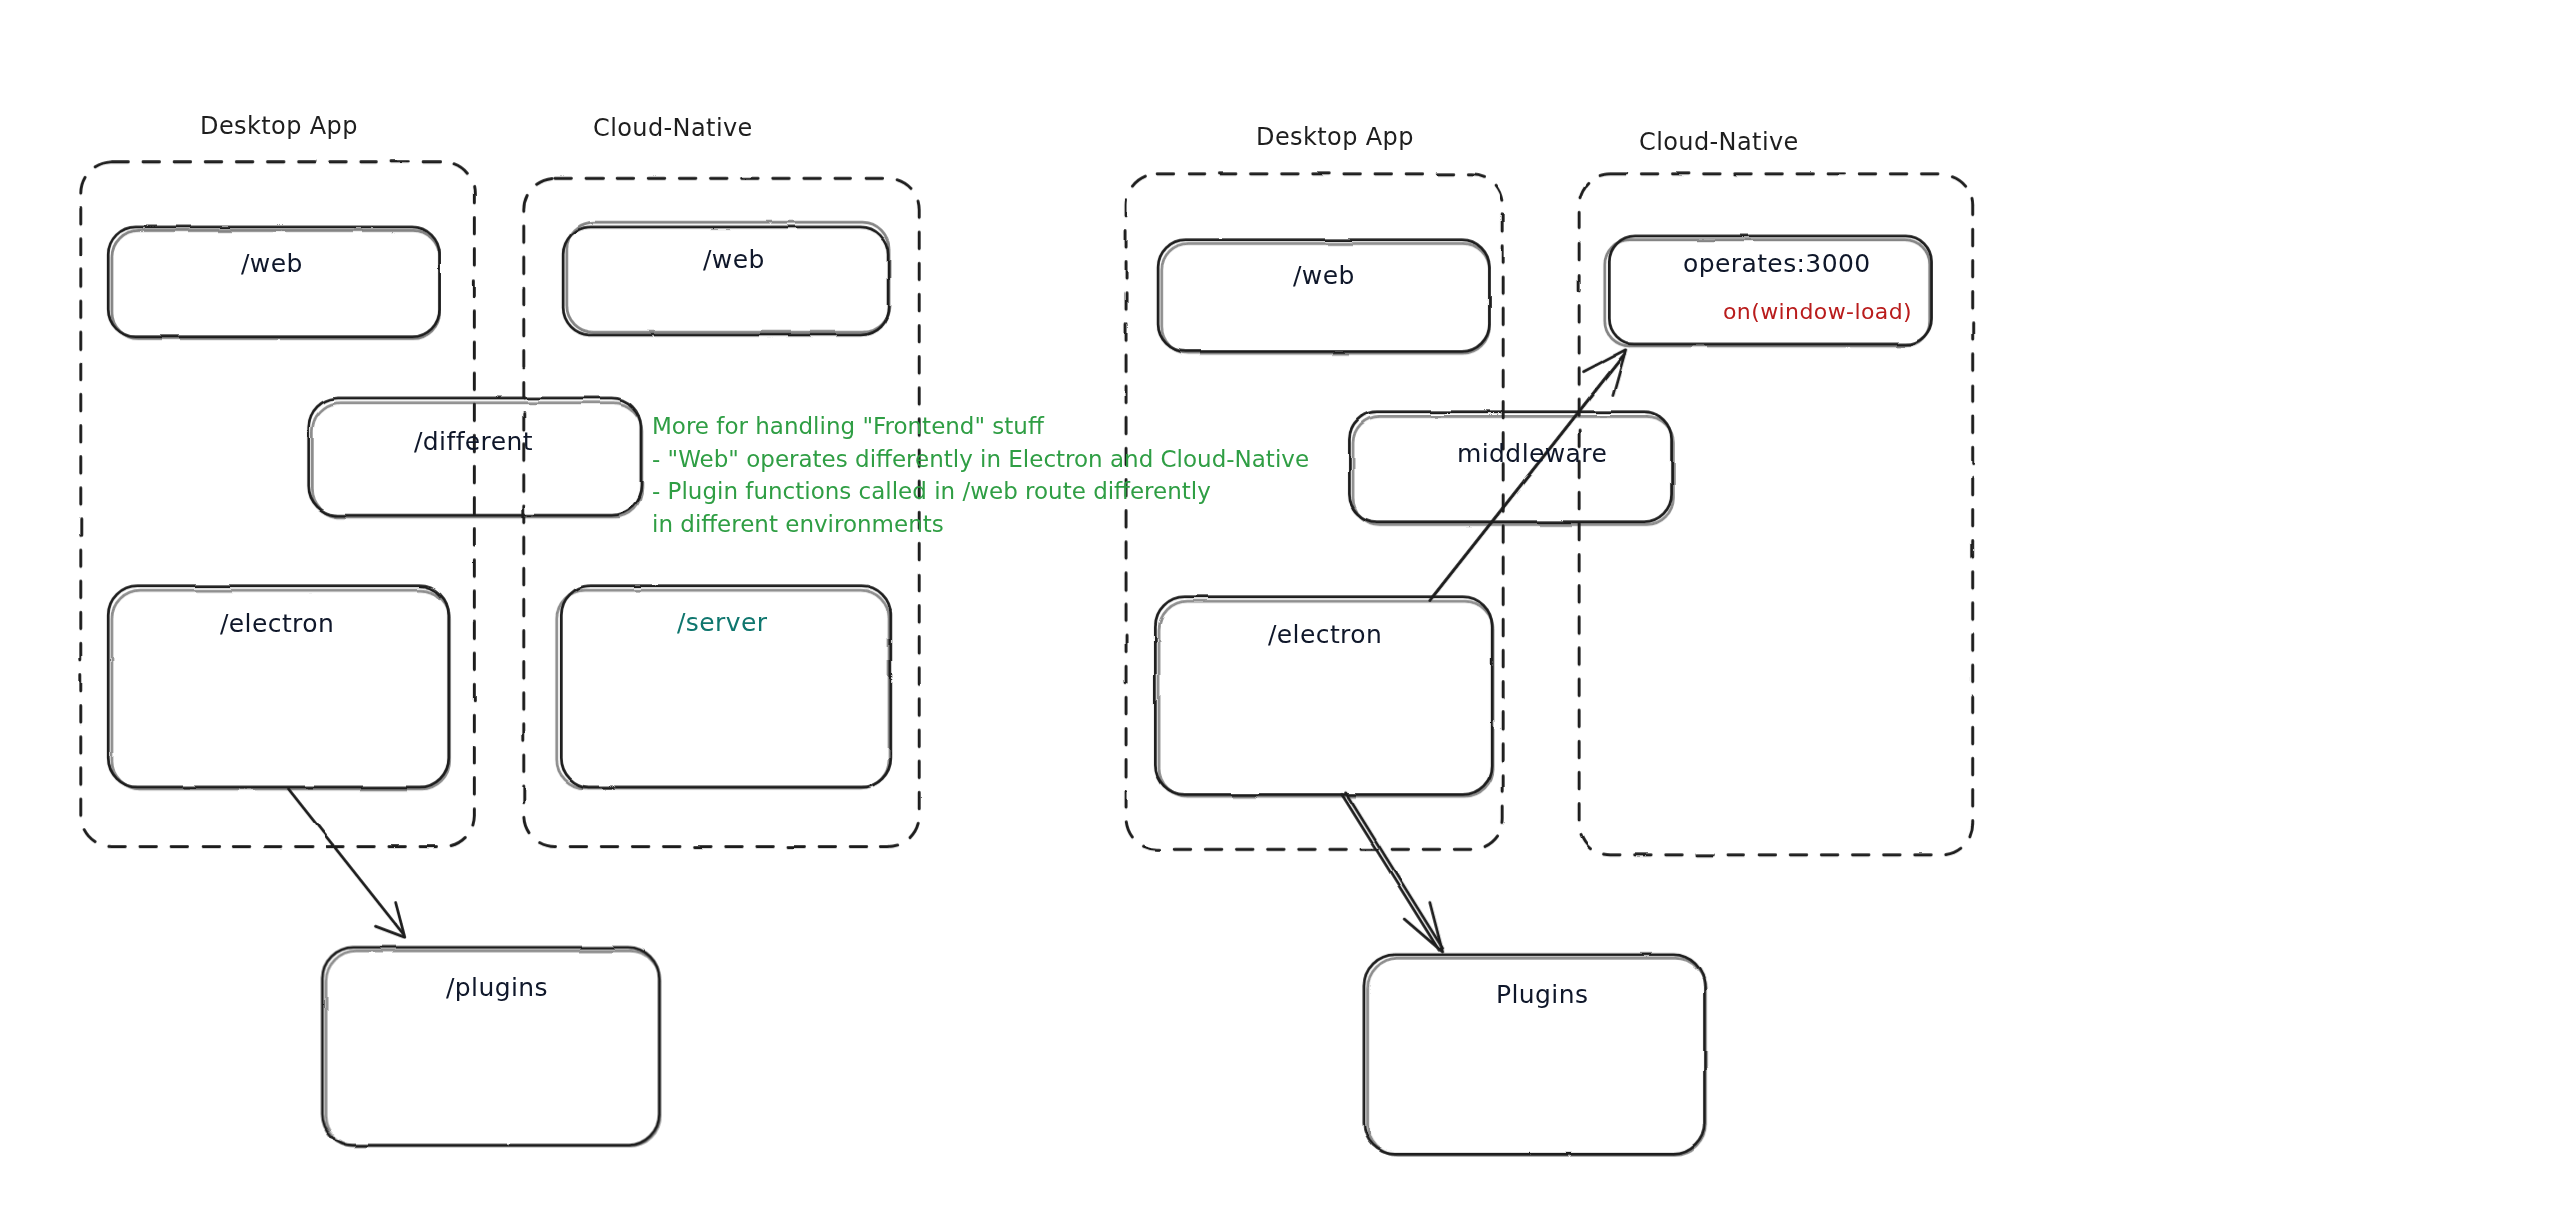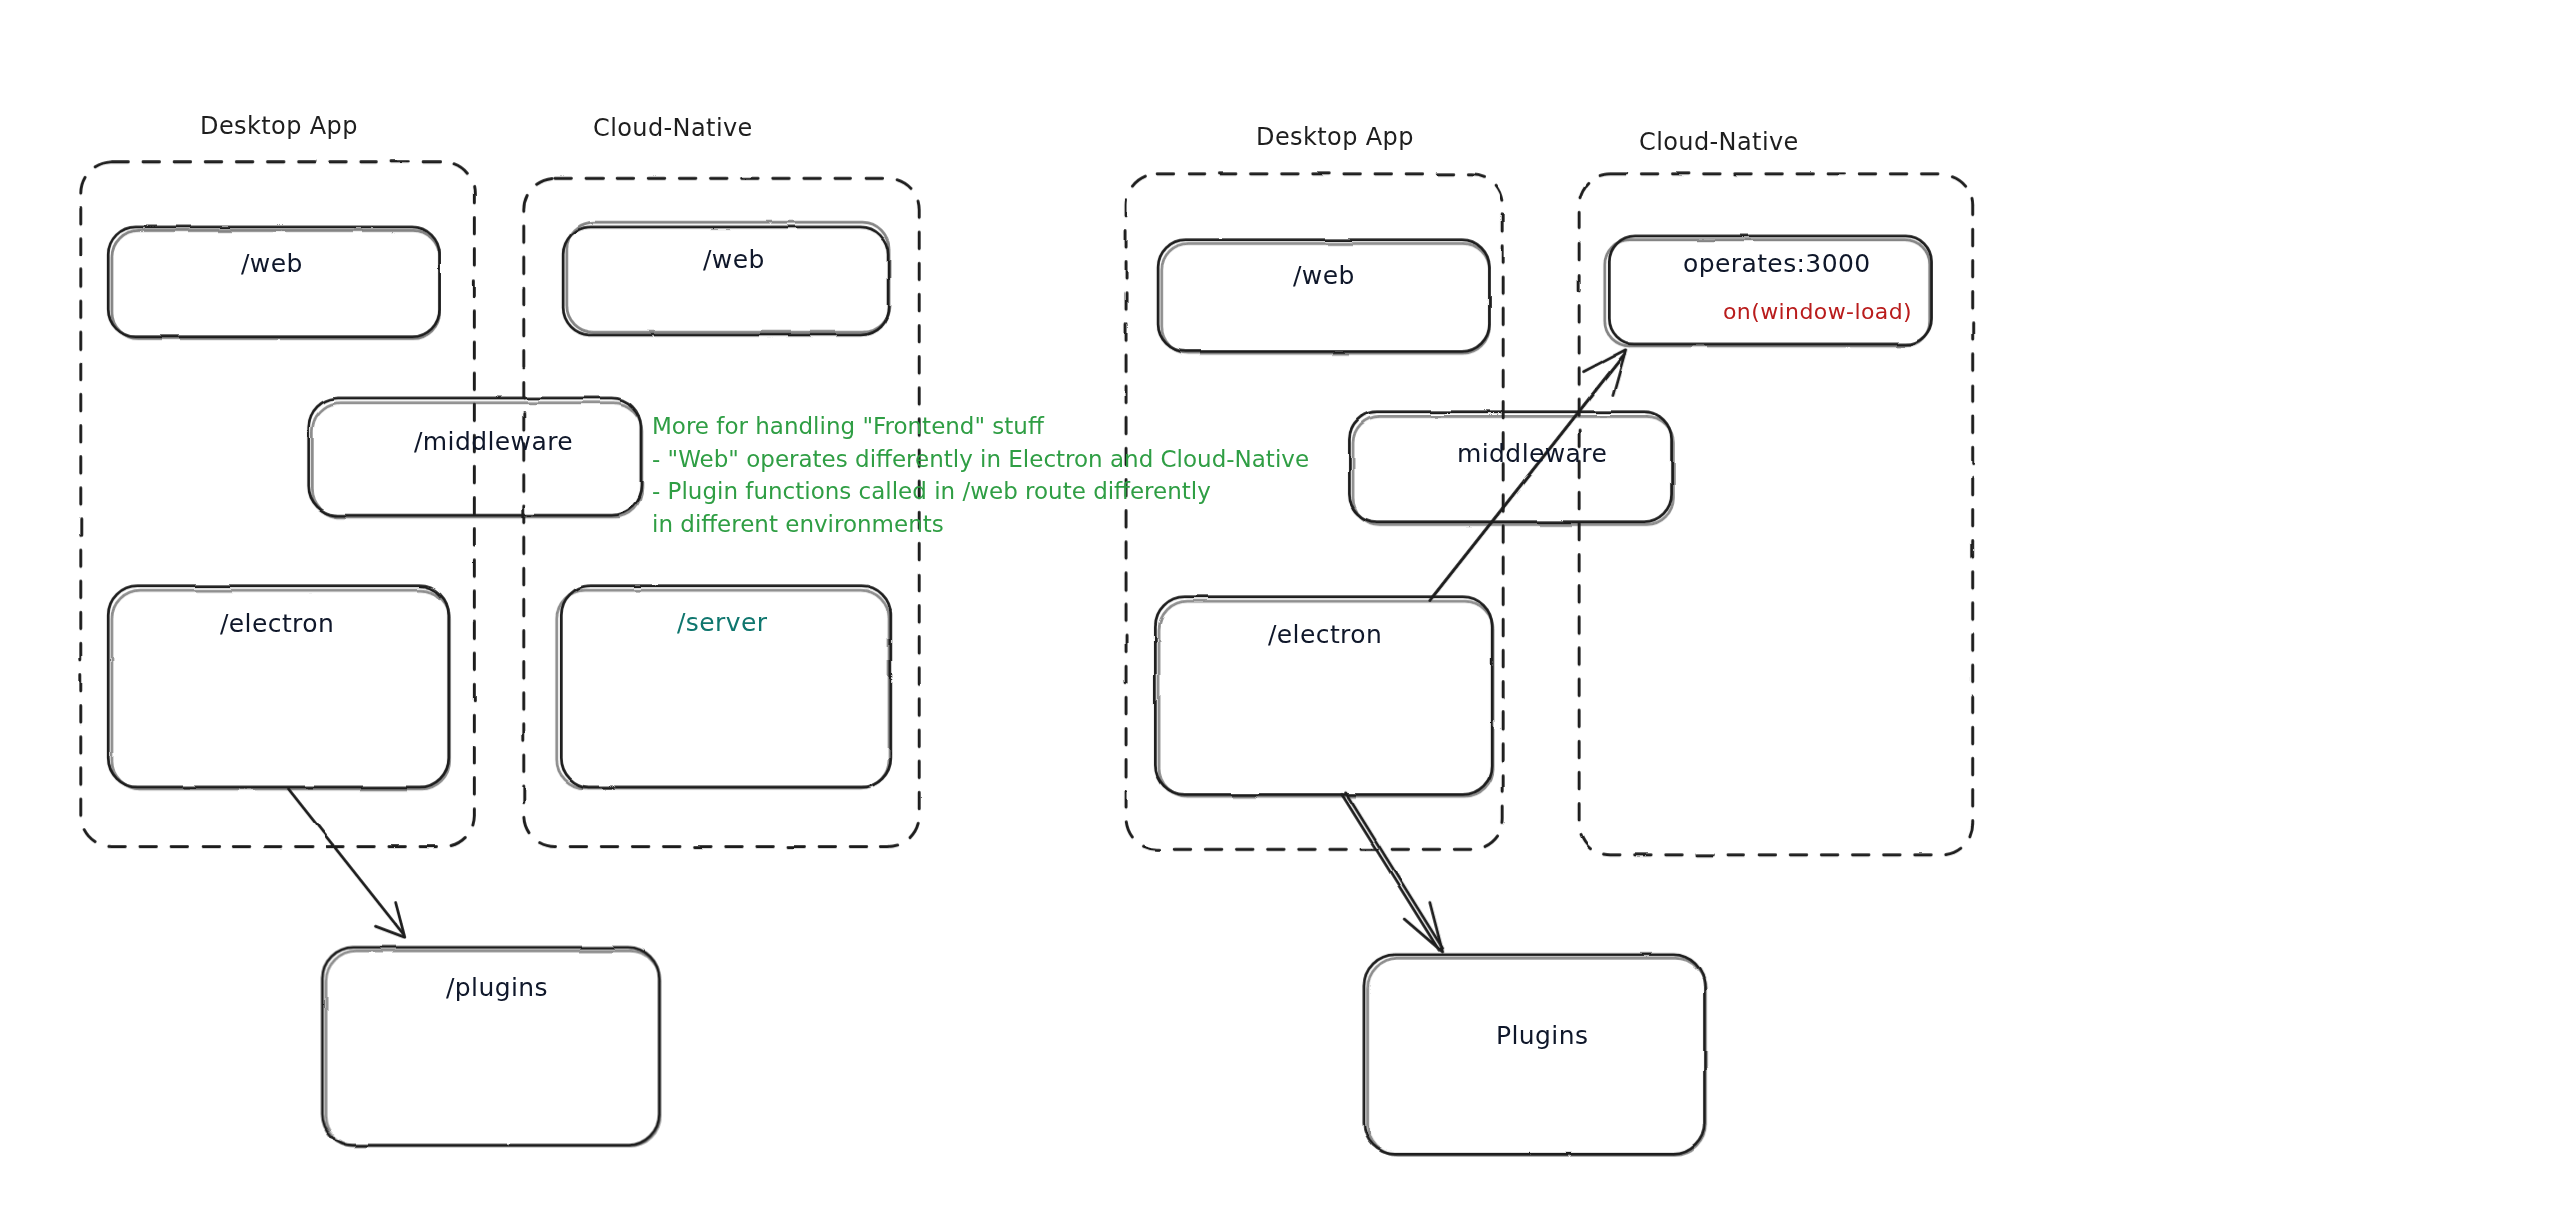--- a/index.html
+++ b/index.html
@@ -162,36 +162,36 @@
       </g>
 
     </g>
   </svg>
 
   <div class="label grp-title" style="left:200px; top:112px;">Desktop App</div>
   <div class="label grp-title" style="left:593px; top:114px;">Cloud-Native</div>
 
   <div class="label box-title" style="left:241px; top:249px;">/web</div>
   <div class="label box-title" style="left:703px; top:245px;">/web</div>
-  <div class="label box-title" style="left:414px; top:427px;">/middleware</div>
+  <div class="label box-title" style="left:414px; top:427px;">/different</div>
   <div class="label box-title" style="left:220px; top:609px;">/electron</div>
   <div class="label box-title-red" style="left:677px; top:608px;">/server</div>
   <div class="label box-title" style="left:446px; top:973px;">/plugins</div>
 
   <div class="label grp-title" style="left:1256px; top:123px;">Desktop App</div>
   <div class="label grp-title" style="left:1639px; top:128px;">Cloud-Native</div>
 
   <div class="label box-title" style="left:1293px; top:261px;">/web</div>
 
   <div class="label box-title" style="left:1683px; top:249px;">operates:3000</div>
   <div class="label sub-red" style="left:1723px; top:299px;">on(window-load)</div>
 
   <div class="label box-title" style="left:1457px; top:439px;">middleware</div>
   <div class="label box-title" style="left:1268px; top:620px;">/electron</div>
-  <div class="label box-title" style="left:1496px; top:1021px;text-align:center;">Plugins</div>
+  <div class="label box-title" style="left:1496px; top:980px;text-align:center;">Plugins</div>
 
   <div class="note-green" style="left:652px; top:410px;">More for handling "Frontend" stuff
 - "Web" operates differently in Electron and Cloud-Native
 - Plugin functions called in /web route differently
 in different environments</div>
 
 
   <div class="hit" style="left:81px;  top:162px;  width:394px; height:685px;"></div>
   <div class="hit" style="left:524px; top:179px;  width:395px; height:668px;"></div>
   <div class="hit" style="left:108px; top:227px;  width:331px; height:110px;"></div>

